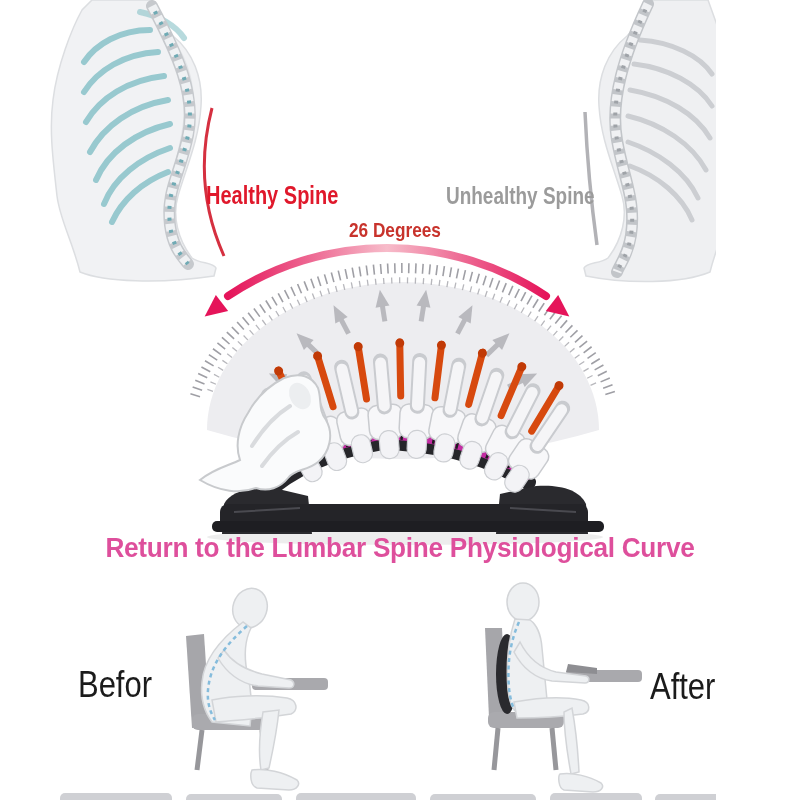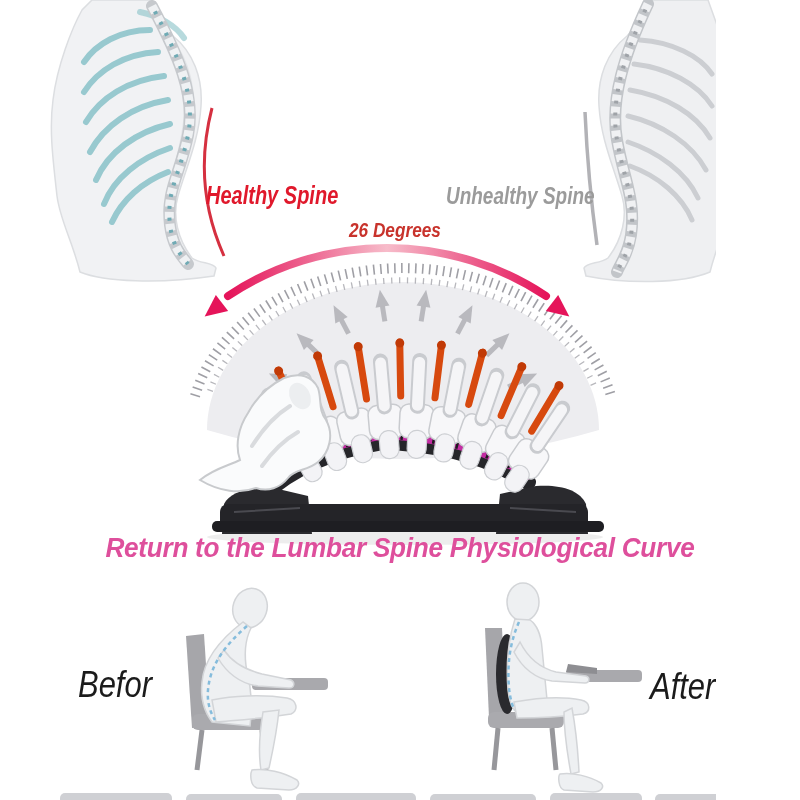--- a/index.html
+++ b/index.html
@@ -1,18 +1,18 @@
 <!DOCTYPE html>
 <html><head>
 <meta charset="utf-8">
 <style>
   html,body{margin:0;padding:0;}
   body{width:800px;height:800px;overflow:hidden;background:#ffffff;
        font-family:"Liberation Sans", sans-serif;}
-  .stage{position:relative;width:716px;height:800px;background:#ffffff;overflow:hidden;font-style:italic;}
+  .stage{position:relative;width:716px;height:800px;background:#ffffff;overflow:hidden;}
   .stage svg{position:absolute;left:0;top:0;}
   .lbl{position:absolute;white-space:nowrap;line-height:1;}
   .lbl-healthy{left:206px;top:183px;font-size:25px;font-weight:bold;color:#e0182b;
                transform:scaleX(.80);transform-origin:left center;}
   .lbl-unhealthy{left:446px;top:184px;font-size:24px;font-weight:bold;color:#9b9b9b;
                transform:scaleX(.79);transform-origin:left center;}
   .lbl-degrees{left:349px;top:219px;font-size:21px;font-weight:bold;color:#c8332c;
                transform:scaleX(.82);transform-origin:left center;}
   .lbl-caption{left:0;top:535px;width:800px;text-align:center;font-size:27px;
                font-weight:bold;color:#de4f9c;letter-spacing:-0.3px;

